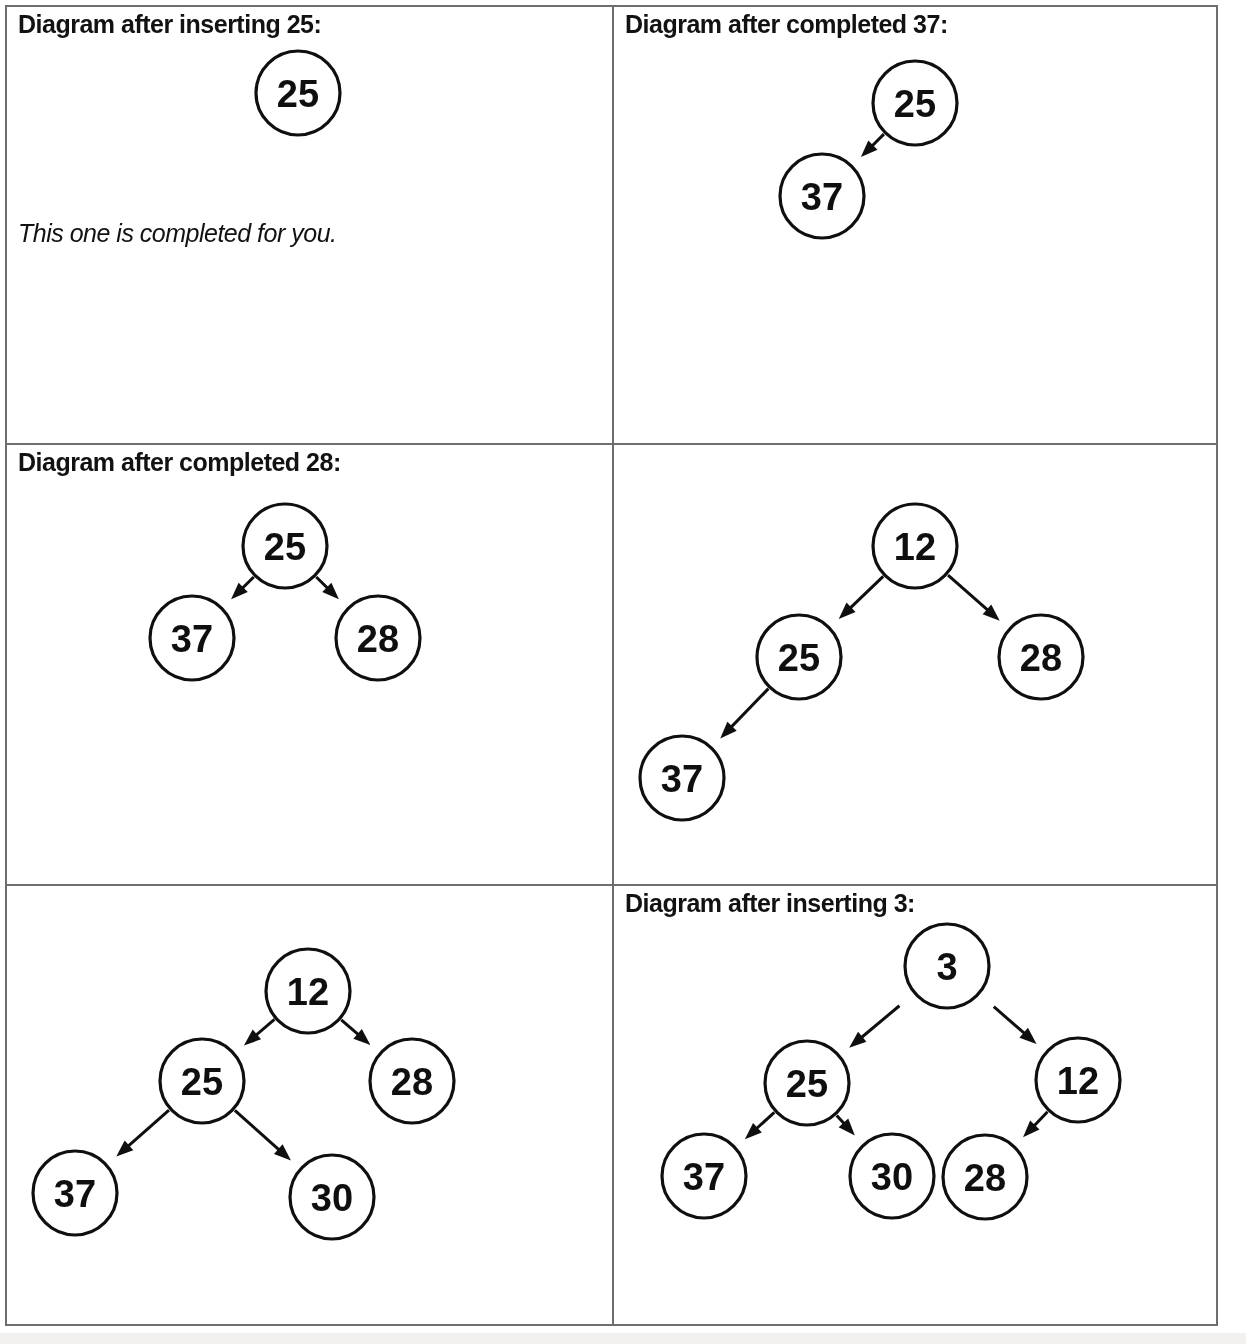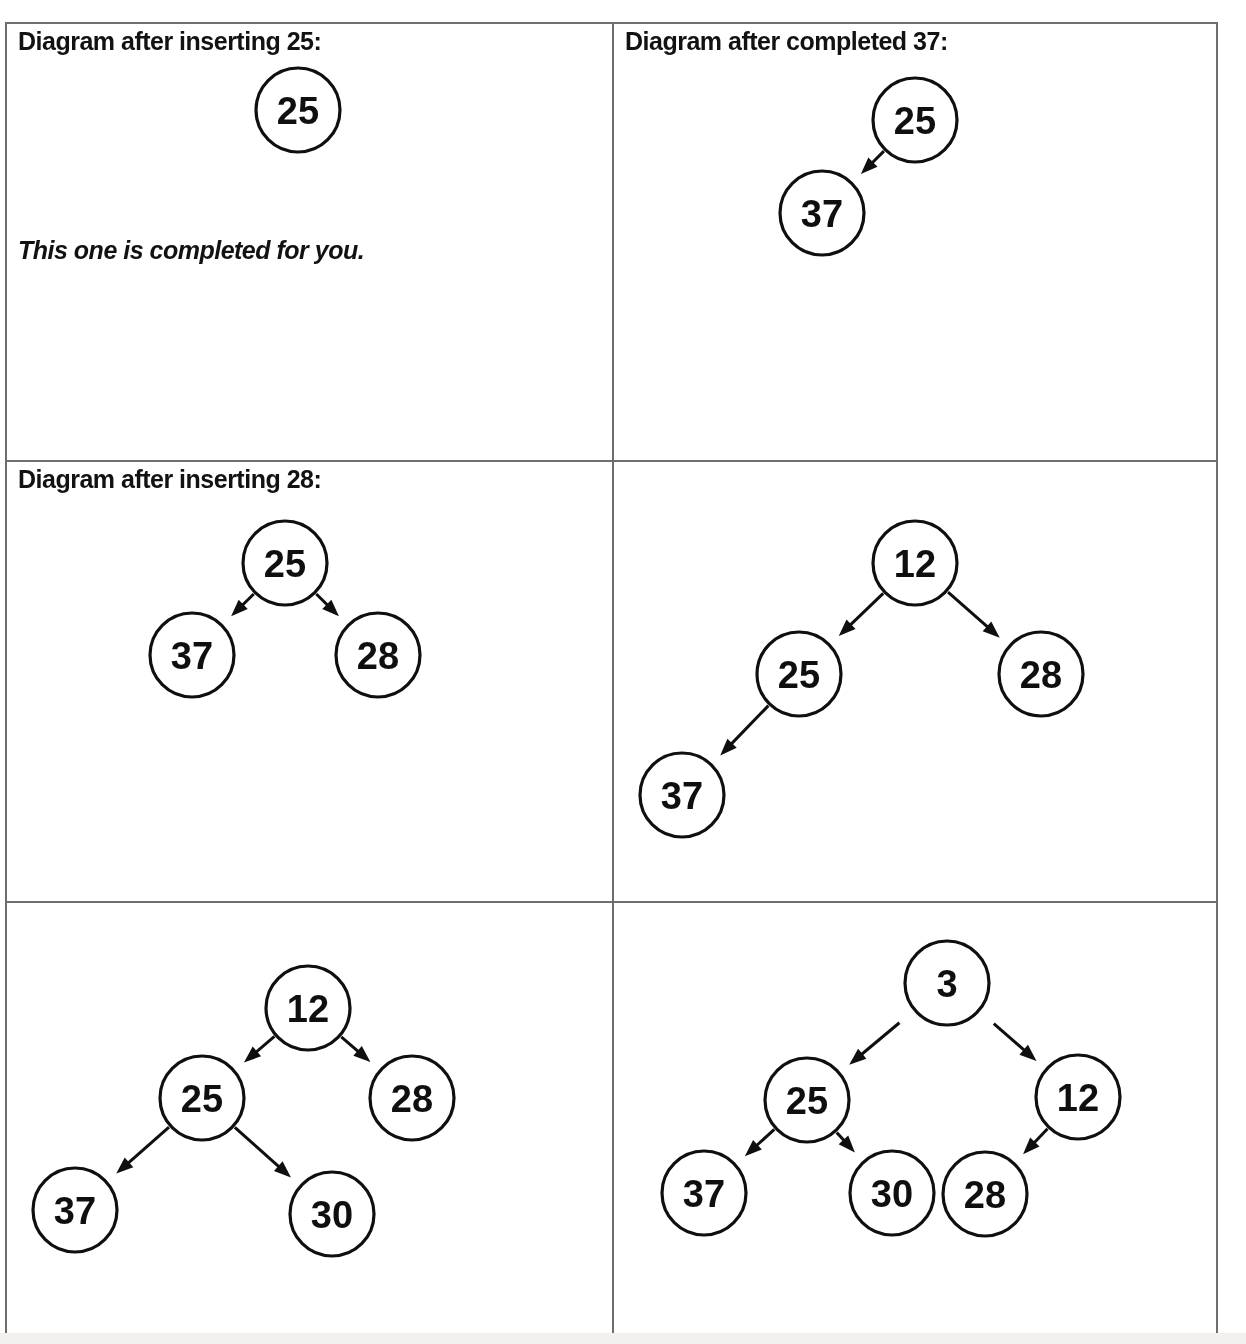--- a/index.html
+++ b/index.html
@@ -1,37 +1,37 @@
 <!DOCTYPE html>
 <html><head>
 <meta charset="utf-8">
 <style>
   html,body{margin:0;padding:0;}
   body{
     width:1246px;height:1344px;position:relative;background:#ffffff;
     font-family:"Liberation Sans",sans-serif;color:#151515;overflow:hidden;
   }
   .worksheet-table{
-    position:absolute;left:5px;top:22px;width:1213px;height:1321px;
+    position:absolute;left:5px;top:5px;width:1213px;height:1321px;
     box-sizing:border-box;border:2px solid #6e6e6e;background:#ffffff;
     display:grid;grid-template-columns:607px 1fr;grid-template-rows:438px 441px 1fr;
   }
   .cell{
     position:relative;box-sizing:border-box;background:#ffffff;overflow:hidden;
   }
   .cell.col-left{border-right:2px solid #6e6e6e;}
   .cell.row-top,.cell.row-mid{border-bottom:2px solid #6e6e6e;}
   .cell-title{
     position:absolute;left:11px;top:3px;
     font-size:25px;font-weight:bold;letter-spacing:-0.5px;color:#121212;
     white-space:nowrap;z-index:2;
   }
   .cell-note{
     position:absolute;left:11px;top:212px;
-    font-size:25px;font-weight:bold;font-style:italic;letter-spacing:-0.5px;
+    font-size:25px;font-weight:normal;font-style:italic;letter-spacing:-0.5px;
     color:#121212;white-space:nowrap;z-index:2;
   }
   .tree-svg{position:absolute;left:0;top:0;width:100%;height:100%;z-index:1;}
   .bottom-strip{
     position:absolute;left:0;top:1333px;width:1246px;height:11px;
     background:#f2f1ef;
   }
 </style>
 </head>
 <body>
@@ -53,21 +53,21 @@
         <line x1="269.8873016277919" y1="127.11269837220809" x2="256.7903679018718" y2="140.2096320981282" stroke="#0f0f0f" stroke-width="3"></line>
         <polygon points="246.89087296526012,150.10912703473988 254.31549416771887,133.492117676856 263.507882323144,142.68450583228113" fill="#0f0f0f"></polygon>
         <circle cx="301" cy="96" r="42" fill="#ffffff" stroke="#0f0f0f" stroke-width="3.2"></circle>
         <text x="301" y="96" dy="0.36em" text-anchor="middle" fill="#0f0f0f" font-size="38" font-weight="bold" font-family="&quot;Liberation Sans&quot;, sans-serif">25</text>
         <circle cx="208" cy="189" r="42" fill="#ffffff" stroke="#0f0f0f" stroke-width="3.2"></circle>
         <text x="208" y="189" dy="0.36em" text-anchor="middle" fill="#0f0f0f" font-size="38" font-weight="bold" font-family="&quot;Liberation Sans&quot;, sans-serif">37</text>
       </svg>
   </div>
 
   <div class="cell row-mid col-left">
-    <div class="cell-title">Diagram after inserting 28:</div>
+    <div class="cell-title">Diagram after completed 28:</div>
     <svg class="tree-svg">
         <line x1="246.7195818584995" y1="131.9440695593338" x2="234.05338299462574" y2="144.47407273649927" stroke="#0f0f0f" stroke-width="3"></line>
         <polygon points="224.10052267687558,154.31991305083275 231.61485577391736,137.74327895018666 240.75742178008417,146.9852206738118" fill="#0f0f0f"></polygon>
         <line x1="309.2804181415005" y1="131.9440695593338" x2="321.94661700537426" y2="144.47407273649927" stroke="#0f0f0f" stroke-width="3"></line>
         <polygon points="331.8994773231244,154.31991305083275 315.2425782199158,146.9852206738118 324.3851442260826,137.74327895018666" fill="#0f0f0f"></polygon>
         <circle cx="278" cy="101" r="42" fill="#ffffff" stroke="#0f0f0f" stroke-width="3.2"></circle>
         <text x="278" y="101" dy="0.36em" text-anchor="middle" fill="#0f0f0f" font-size="38" font-weight="bold" font-family="&quot;Liberation Sans&quot;, sans-serif">25</text>
         <circle cx="185" cy="193" r="42" fill="#ffffff" stroke="#0f0f0f" stroke-width="3.2"></circle>
         <text x="185" y="193" dy="0.36em" text-anchor="middle" fill="#0f0f0f" font-size="38" font-weight="bold" font-family="&quot;Liberation Sans&quot;, sans-serif">37</text>
         <circle cx="371" cy="193" r="42" fill="#ffffff" stroke="#0f0f0f" stroke-width="3.2"></circle>
@@ -111,20 +111,21 @@
         <circle cx="405" cy="195" r="42" fill="#ffffff" stroke="#0f0f0f" stroke-width="3.2"></circle>
         <text x="405" y="195" dy="0.36em" text-anchor="middle" fill="#0f0f0f" font-size="38" font-weight="bold" font-family="&quot;Liberation Sans&quot;, sans-serif">28</text>
         <circle cx="68" cy="307" r="42" fill="#ffffff" stroke="#0f0f0f" stroke-width="3.2"></circle>
         <text x="68" y="307" dy="0.36em" text-anchor="middle" fill="#0f0f0f" font-size="38" font-weight="bold" font-family="&quot;Liberation Sans&quot;, sans-serif">37</text>
         <circle cx="325" cy="311" r="42" fill="#ffffff" stroke="#0f0f0f" stroke-width="3.2"></circle>
         <text x="325" y="311" dy="0.36em" text-anchor="middle" fill="#0f0f0f" font-size="38" font-weight="bold" font-family="&quot;Liberation Sans&quot;, sans-serif">30</text>
       </svg>
   </div>
 
   <div class="cell row-bot">
+    <div class="cell-title">Diagram after inserting 3:</div>
     <svg class="tree-svg">
         <line x1="285.4260347954911" y1="119.75824234948243" x2="245.94521934050184" y2="152.75292383686633" stroke="#0f0f0f" stroke-width="3"></line>
         <polygon points="235.20271106851595,161.7305914641688 244.07898257182265,145.8415447904509 252.4153882257464,155.81673104300924" fill="#0f0f0f"></polygon>
         <line x1="379.77016662633633" y1="120.70075569009421" x2="411.9493306900451" y2="148.70399769973386" stroke="#0f0f0f" stroke-width="3"></line>
         <polygon points="422.5103360572823,157.89449092007771 405.41924340190604,151.63793021587747 413.9532728207967,141.83128237487148" fill="#0f0f0f"></polygon>
         <line x1="160.3423966431205" y1="226.48696225426983" x2="141.21305980965192" y2="243.7590819194405" stroke="#0f0f0f" stroke-width="3"></line>
         <polygon points="130.82200419609936,253.1412971821627 139.0836860691493,236.92418854256488 147.79574309881994,246.57302589800656" fill="#0f0f0f"></polygon>
         <line x1="222.68440950771287" y1="229.4782362849094" x2="231.44944872654116" y2="239.06822037139207" stroke="#0f0f0f" stroke-width="3"></line>
         <polygon points="240.8944881153589,249.40220464386326 224.62759044529005,241.2389920292422 234.22343298401327,232.4685983110543" fill="#0f0f0f"></polygon>
         <line x1="433.54905318875643" y1="225.76066495366265" x2="418.7526211358138" y2="241.19350268630174" stroke="#0f0f0f" stroke-width="3"></line>

